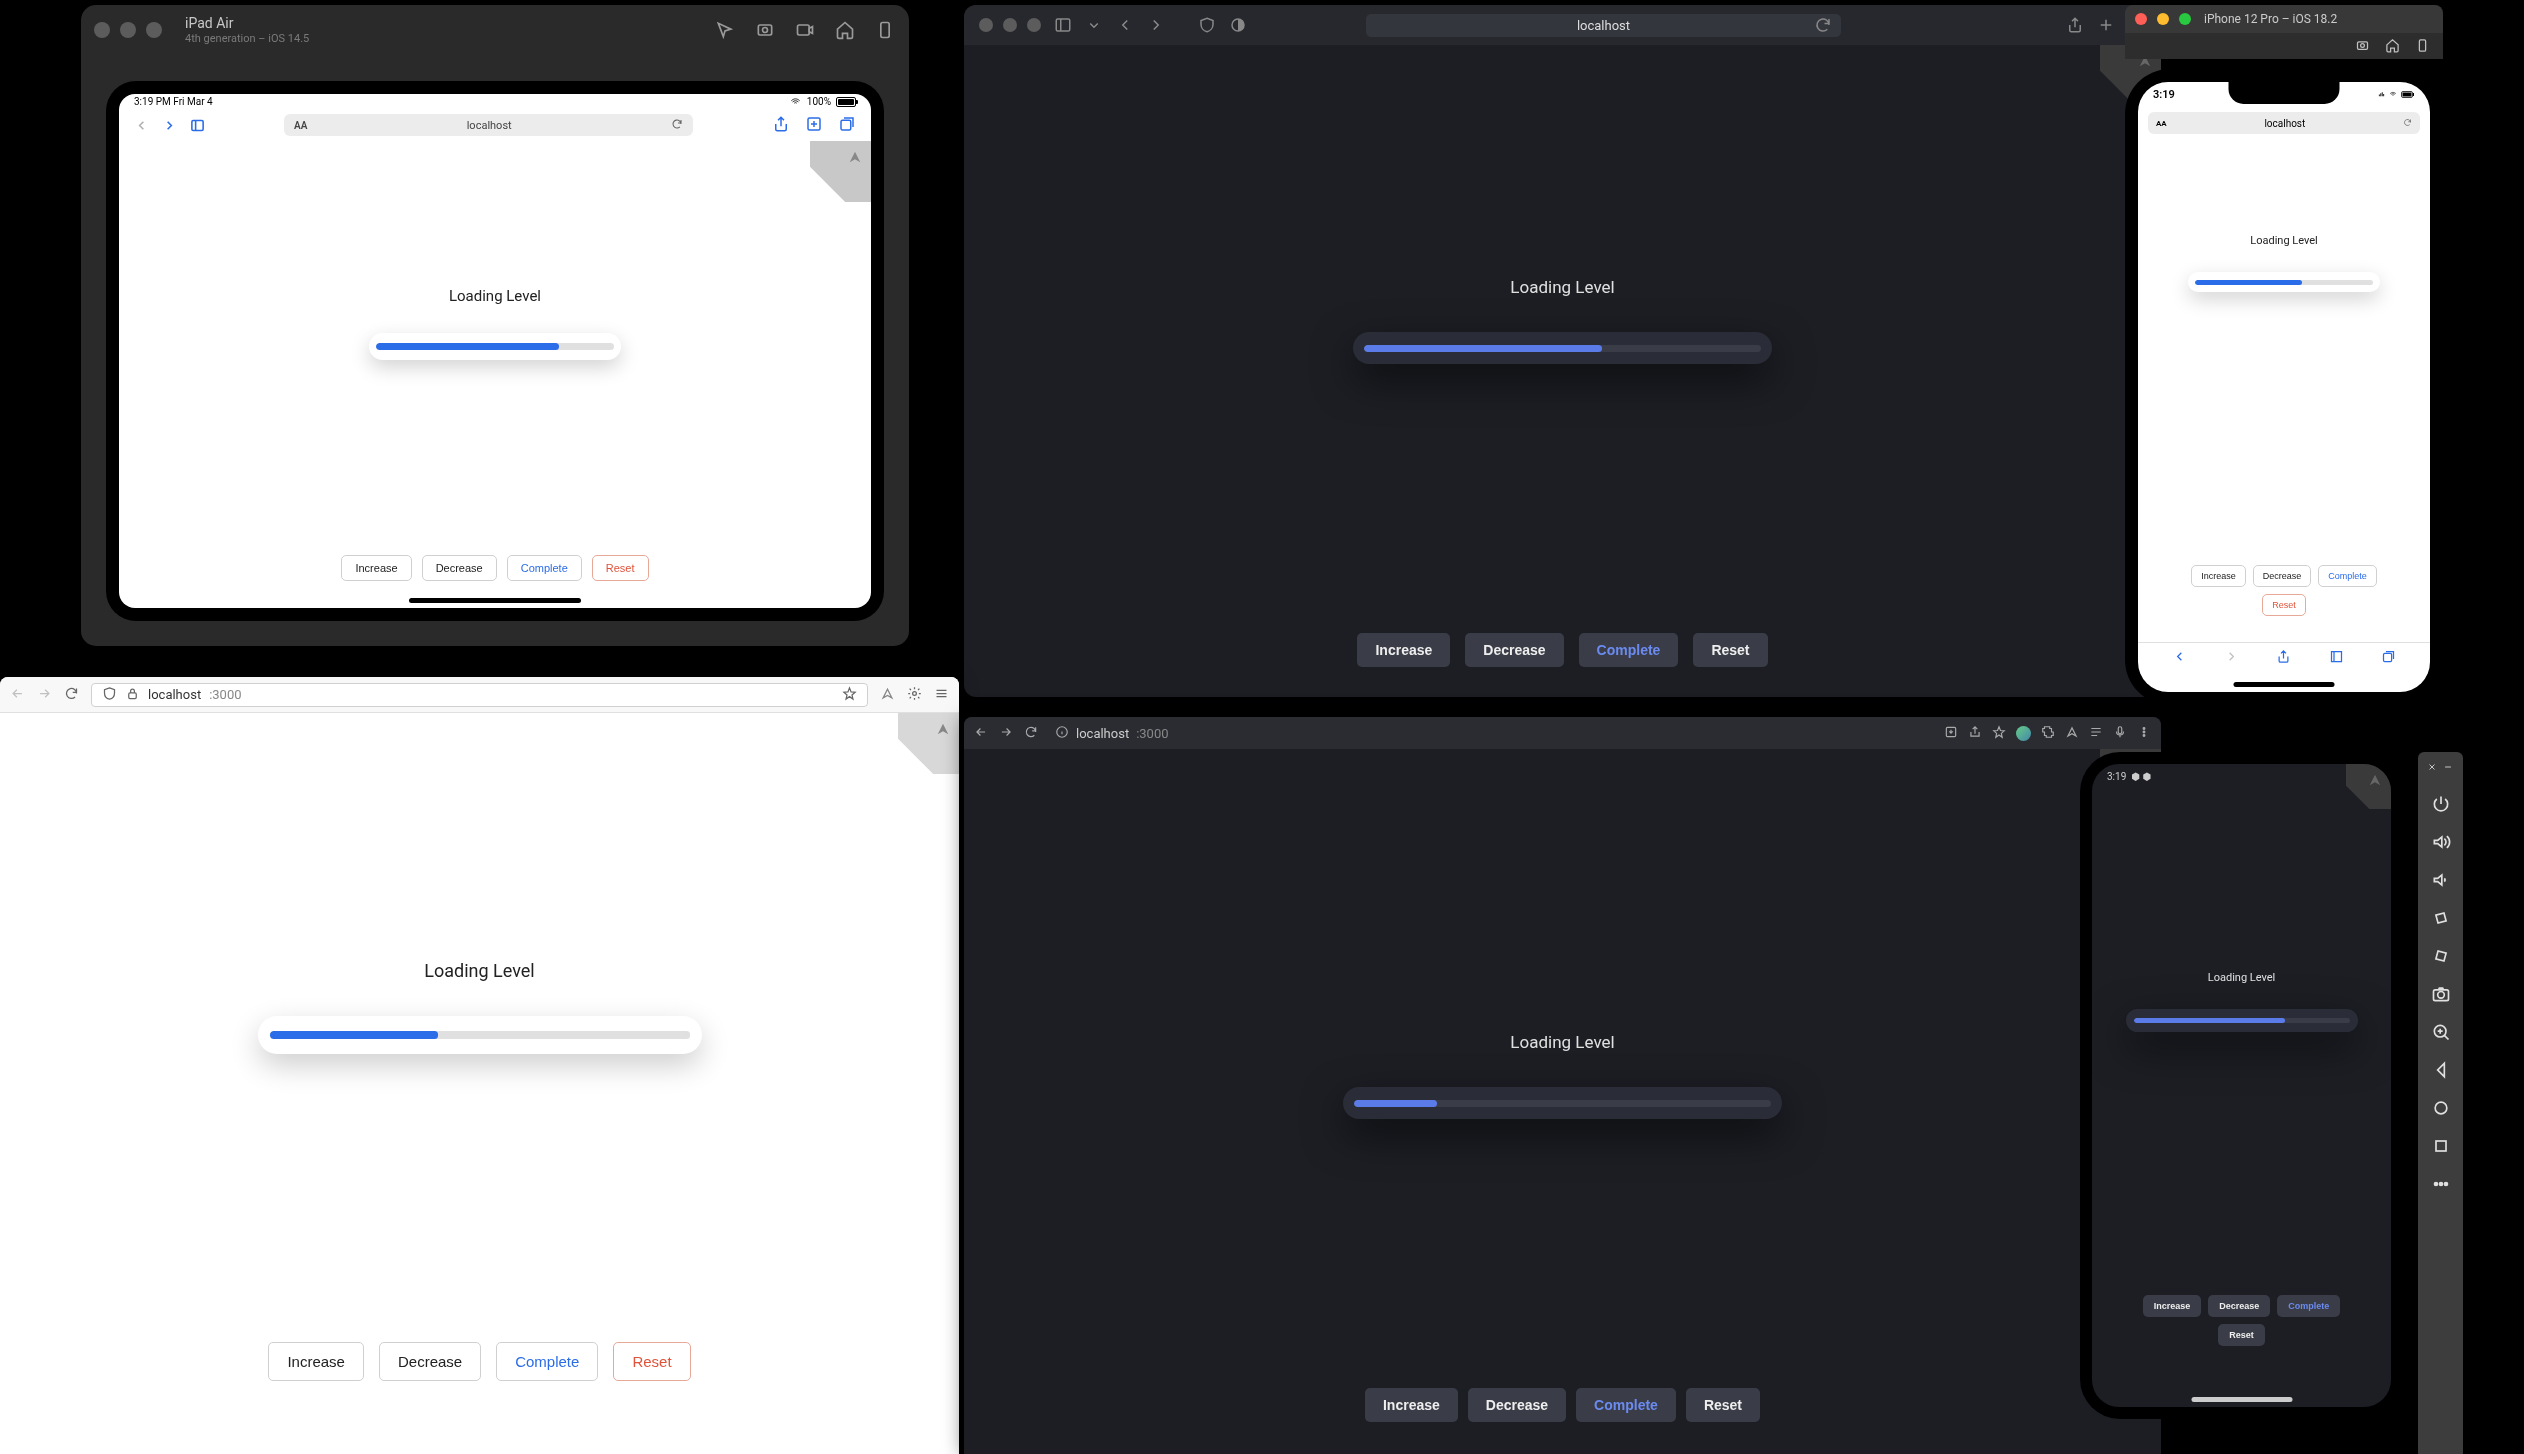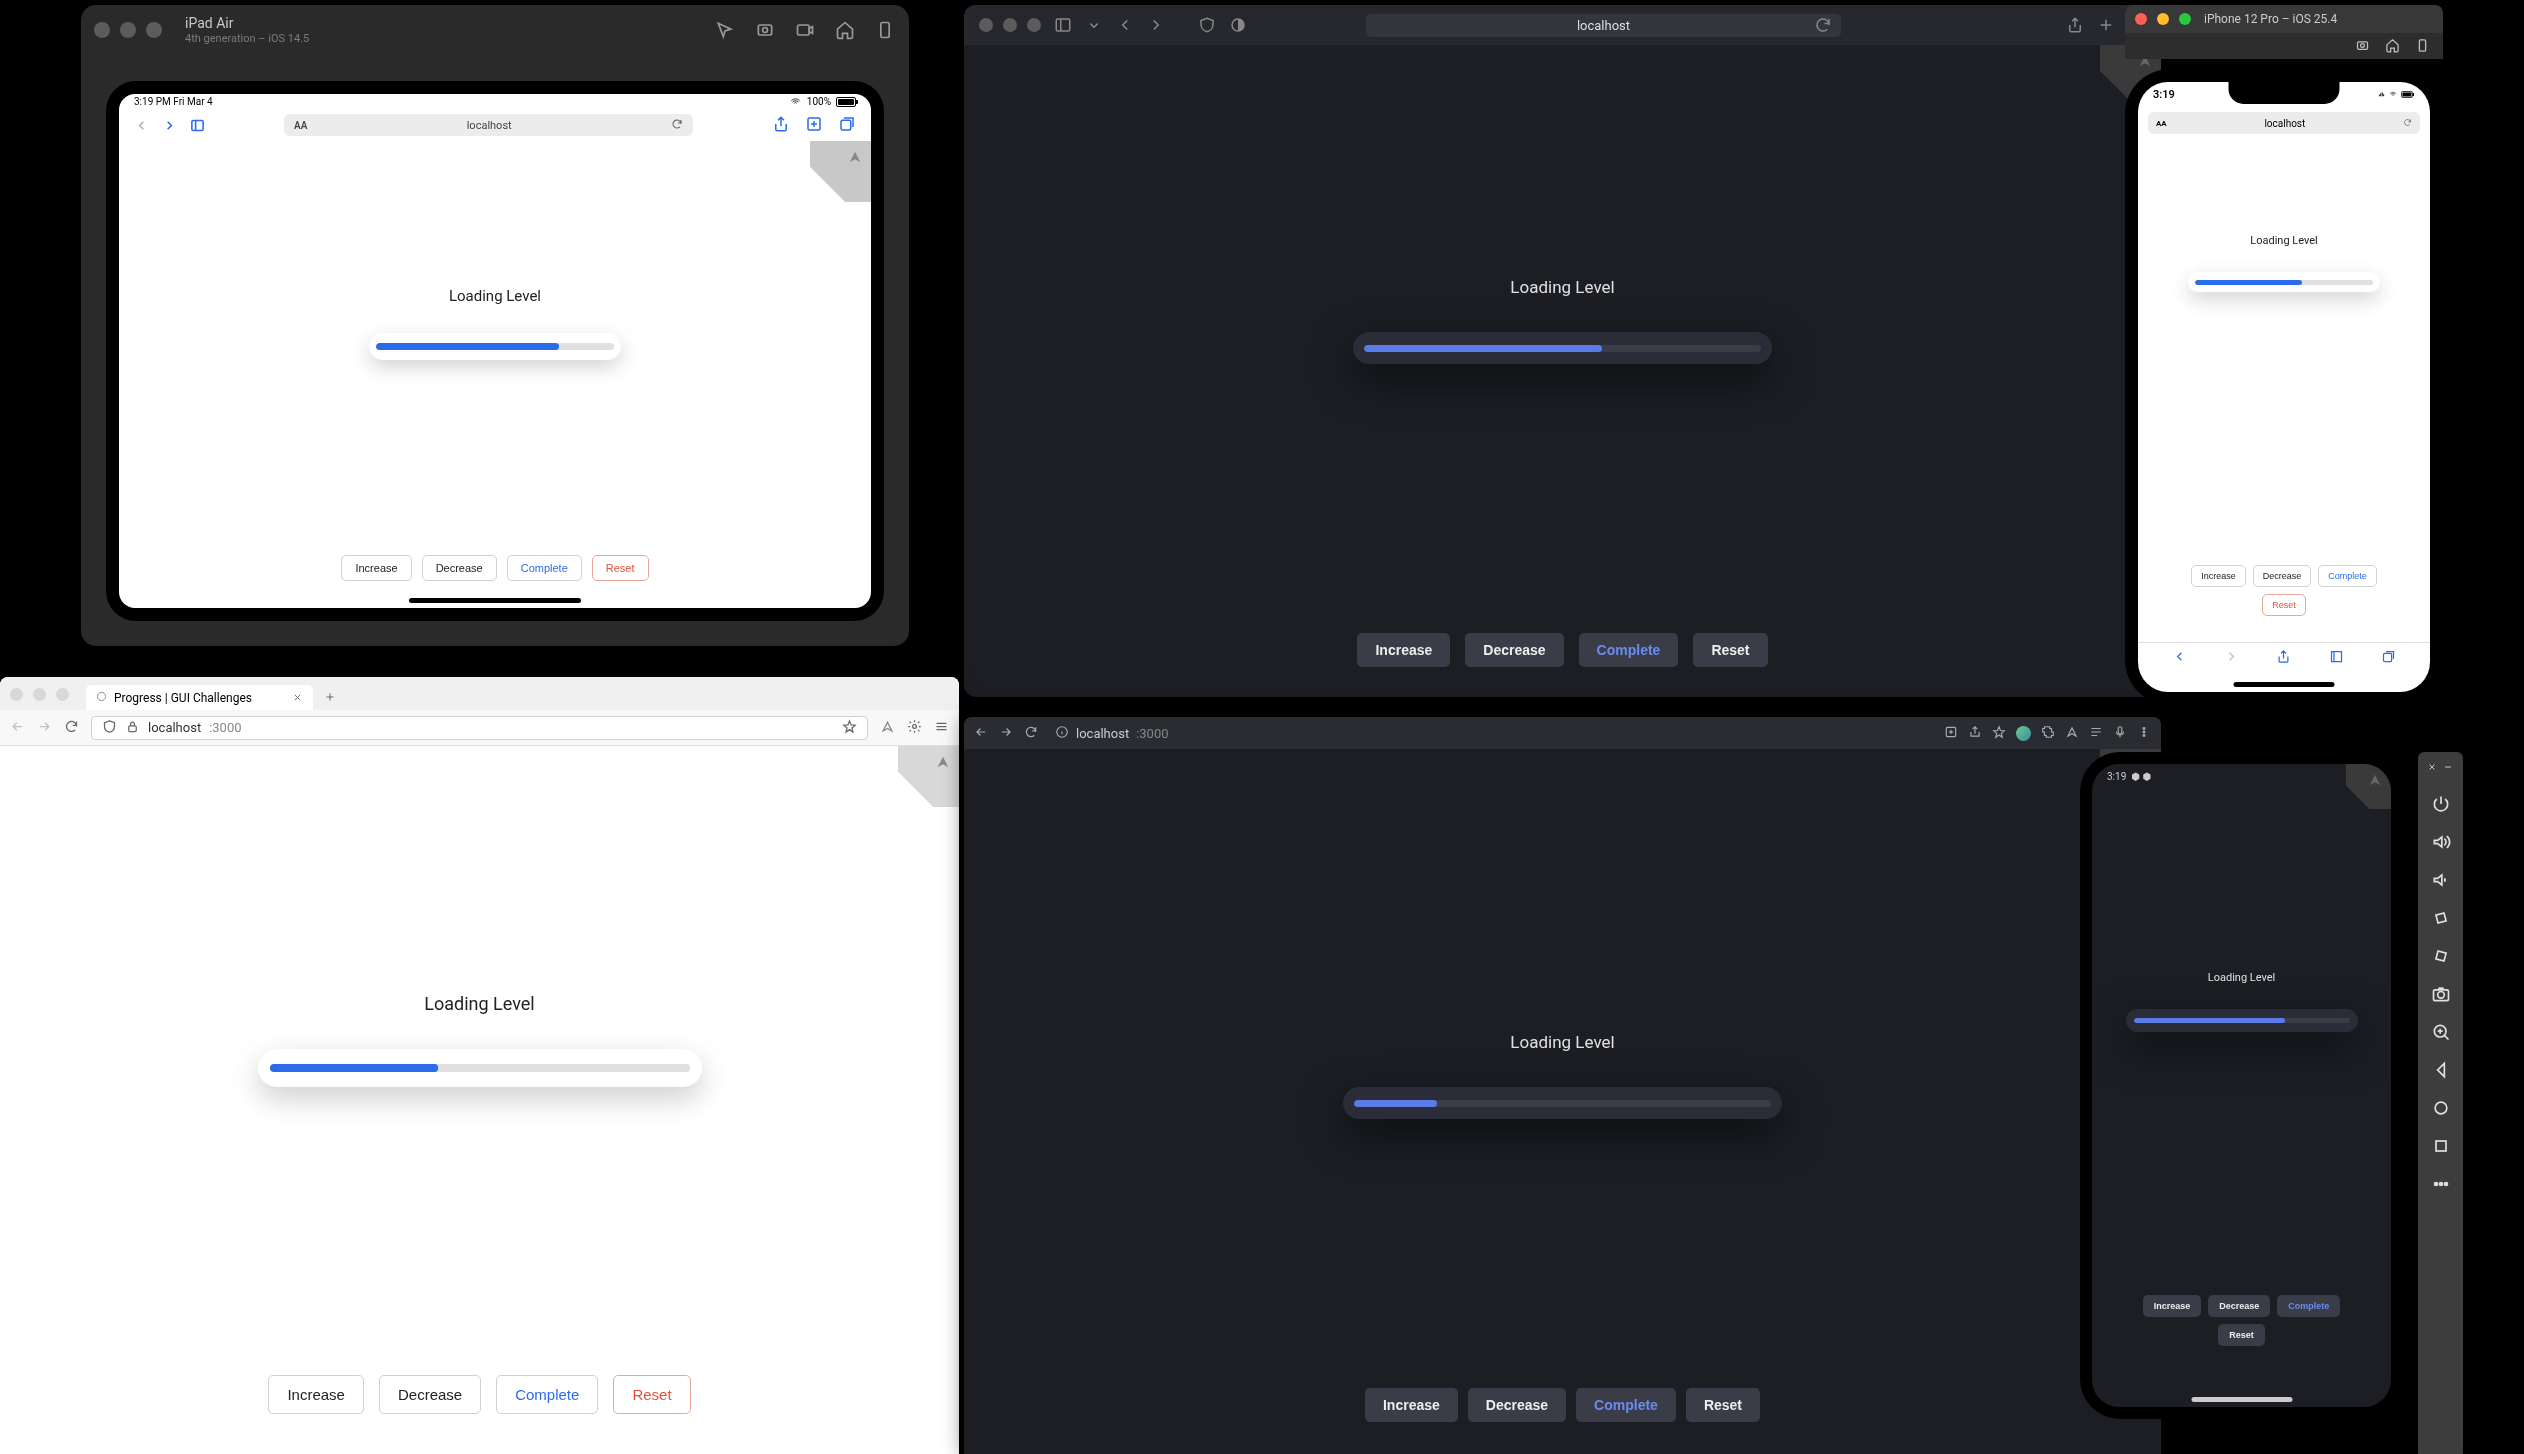--- a/index.html
+++ b/index.html
@@ -374,21 +374,21 @@
   </div>
 </div>
 
 <div class="iphone-sim">
   <div class="iphone-titlebar">
     <div class="traffic">
       <div class="dot r"></div>
       <div class="dot y"></div>
       <div class="dot g"></div>
     </div>
-    <div class="title">iPhone 12 Pro – iOS 25.4</div>
+    <div class="title">iPhone 12 Pro – iOS 18.2</div>
   </div>
   <div class="iphone-subbar">
     <span><svg viewBox="0 0 24 24">
           <rect x="4" y="6" width="16" height="12" rx="2"></rect>
           <circle cx="12" cy="12" r="3"></circle>
         </svg></span>
     <span><svg viewBox="0 0 24 24">
           <path d="M3 11l9-8 9 8v9a2 2 0 01-2 2h-4v-6h-6v6H5a2 2 0 01-2-2z"></path>
         </svg></span>
     <span><svg viewBox="0 0 24 24">
@@ -452,41 +452,20 @@
                 <path d="M8 4h12v12"></path>
               </svg></span>
         </div>
       </div>
       <div class="home-indicator"></div>
     </div>
   </div>
 </div>
 
 <div class="firefox">
-  <div class="tabbar">
-    <div class="traffic">
-      <div class="dot"></div>
-      <div class="dot"></div>
-      <div class="dot"></div>
-    </div>
-    <div class="firefox-tab">
-      <span><svg width="11" height="11" viewBox="0 0 24 24">
-            <circle cx="12" cy="12" r="9" stroke="#888" fill="none" stroke-width="2"></circle>
-          </svg></span>
-      <span>Progress | GUI Challenges</span>
-      <span class="close"><svg viewBox="0 0 24 24">
-            <path d="M6 6l12 12M18 6L6 18" stroke="#666" stroke-width="2"></path>
-          </svg></span>
-    </div>
-    <div class="new-tab">
-        <svg width="12" height="12" viewBox="0 0 24 24">
-          <path d="M12 5v14M5 12h14" stroke="#666" stroke-width="2"></path>
-        </svg>
-      </div>
-  </div>
   <div class="navbar">
     <span class="disabled"><svg viewBox="0 0 24 24">
           <path d="M19 12H5M11 6l-6 6 6 6"></path>
         </svg></span>
     <span class="disabled"><svg viewBox="0 0 24 24">
           <path d="M5 12h14M13 6l6 6-6 6"></path>
         </svg></span>
     <span><svg viewBox="0 0 24 24">
           <path d="M20 12a8 8 0 10-2.3 5.6M20 4v6h-6"></path>
         </svg></span>

